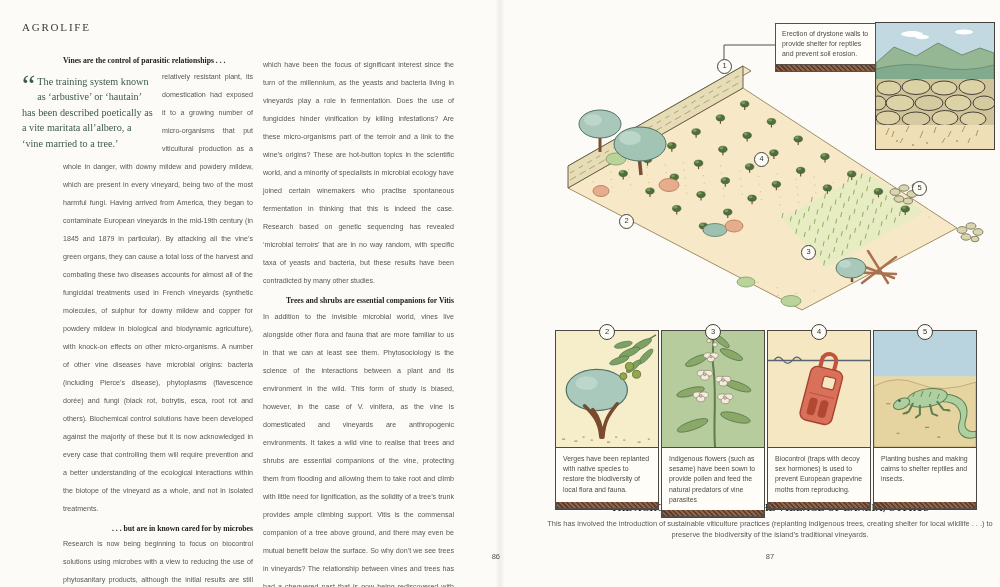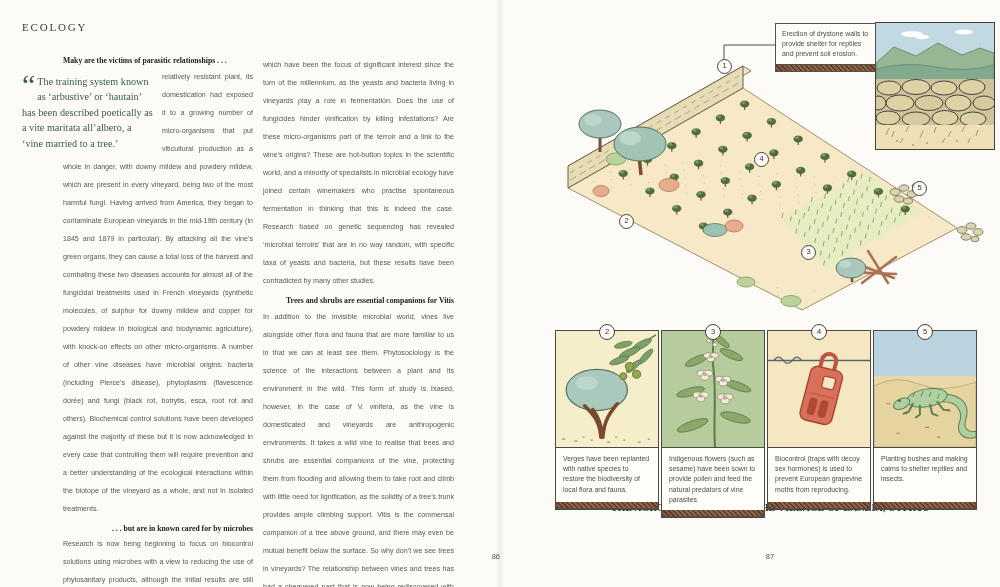--- a/index.html
+++ b/index.html
@@ -44,24 +44,24 @@
   .badge{position:absolute;top:-7px;left:50%;transform:translateX(-50%);width:14px;height:14px;
          border-radius:50%;background:#fdfcf7;border:1px solid #45423c;font-size:7.5px;
          line-height:13px;text-align:center;color:#33322d;z-index:7;}
   .footer{position:absolute;left:545px;top:502px;width:450px;text-align:center;}
   .ftitle{font:bold 9.8px/1.3 "Liberation Serif",serif;color:#201f1b;letter-spacing:.2px;}
   .ftext{font-size:7.4px;line-height:1.5;color:#5a5a52;margin-top:3px;}
 </style>
 </head>
 <body>
 
-<div class="eco">ECOLOGY</div>
+<div class="eco">AGROLIFE</div>
 
 <div class="col col1">
-  <h4 class="subhead">Maky are the victims of parasitic relationships . . .</h4>
+  <h4 class="subhead">Vines are the control of parasitic relationships . . .</h4>
   <div>
     <blockquote class="pullquote"><span class="qmark">“</span><span>The training system known as ‘arbustive’ or ‘hautain’ has been described poetically as a vite maritata all’albero, a ‘vine married to a tree.’</span></blockquote>
     <p class="bodytext">relatively resistant plant, its domestication had exposed it to a growing number of micro-organisms that put viticultural production as a whole in danger, with downy mildew and powdery mildew, which are present in every vineyard, being two of the most harmful fungi. Having arrived from America, they began to contaminate European vineyards in the mid-19th century (in 1845 and 1879 in particular). By attacking all the vine’s green organs, they can cause a total loss of the harvest and combating these two diseases accounts for almost all of the fungicidal treatments used in French vineyards (synthetic molecules, of sulphur for downy mildew and copper for powdery mildew in biological and biodynamic agriculture), with knock-on effects on other micro-organisms. A number of other vine diseases have microbial origins: bacteria (including Pierce’s disease), phytoplasms (flavescence dorée) and fungi (black rot, botrytis, esca, root rot and others). Biochemical control solutions have been developed against the majority of these but it is now acknowledged in every case that controlling them will require prevention and a better understanding of the ecological interactions within the biotope of the vineyard as a whole, and not in isolated treatments.</p>
   </div>
   <h4 class="subhead subhead2">. . . but are in known cared for by microbes</h4>
   <p class="bodytext">Research is now being beginning to focus on biocontrol solutions using microbes with a view to reducing the use of phytosanitary products, although the initial results are still anything but conclusive. Trichoderma fungi have thus been studied in the fight against wood diseases (esca, black dead arm and eutypiosis). Yeasts (Metschnikowia fructicola), bacteria (Bacillus pumilus) and amoebae (Willaertia magna C2c Maky), not to mention insects and mites, may also feature in the remedies designed to tackle historic vine diseases. Some producers are even using a mixture of yeasts and phototrophic or lactic bacteria to protect and stimulate the plant (Effective Microorganisms or EM®). All these avenues of enquiry into vine health have been enhanced by discoveries relating to other microbial populations</p>
 </div>
 
 <div class="col col2">
   <p class="bodytext">which have been the focus of significant interest since the turn of the millennium, as the yeasts and bacteria living in vineyards play a role in fermentation. Does the use of fungicides hinder vinification by killing infestations? Are these micro-organisms part of the terroir and a link to the wine’s origins? These are hot-button topics in the scientific world, and a minority of specialists in microbial ecology have joined certain winemakers who practise spontaneous fermentation in thinking that this is indeed the case. Research based on genetic sequencing has revealed ‘microbial terroirs’ that are in no way random, with specific taxa of yeasts and bacteria, but these results have been contradicted by many other studies.</p>
@@ -545,15 +545,16 @@
       <path d="M38,74 l-4,8 l-5,2 M45,76 l0,9 l-4,3 M62,72 l6,8 l6,1 M55,75 l2,9 l5,2" stroke="#5f7f52" stroke-width="2" fill="none" stroke-linecap="round"></path>
       <path d="M40,62 l-2,5 M48,61 l-2,6 M56,62 l-2,5 M64,64 l-2,5" stroke="#6f8f5f" stroke-width="1"></path>
     </g>
   </svg>
   <div class="cap">Planting bushes and making cairns to shelter reptiles and insects.</div>
   <div class="hatch"></div>
 </div>
 
 <div class="footer">
   <div class="ftitle">THE AGROLIFE PROJECT IN THE VILLAGE OF LANEIA, CYPRUS</div>
+  <div class="ftext">This has involved the introduction of sustainable viticulture practices (replanting indigenous trees, creating shelter for local wildlife . . .) to preserve the biodiversity of the island’s traditional vineyards.</div>
 </div>
 
 <div class="pagenum pn-right">87</div>
 
 </body></html>

